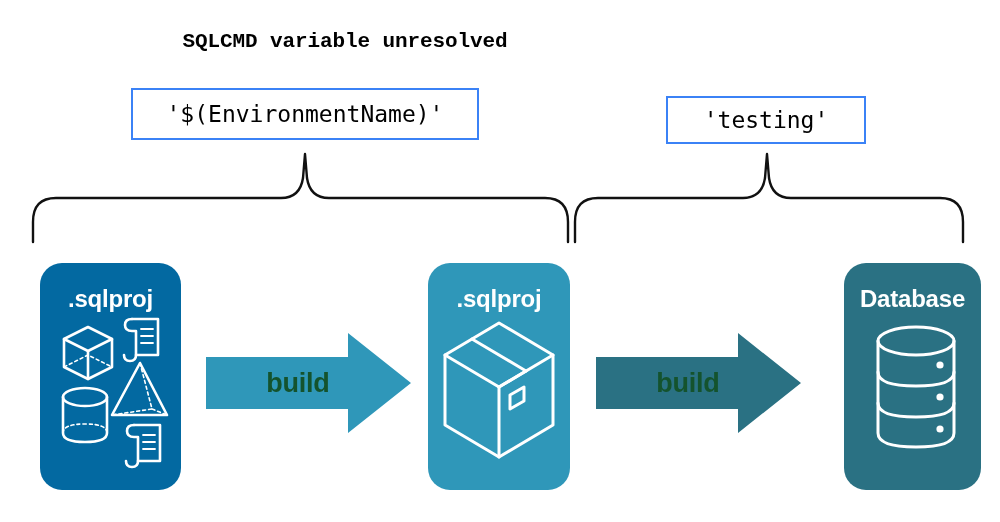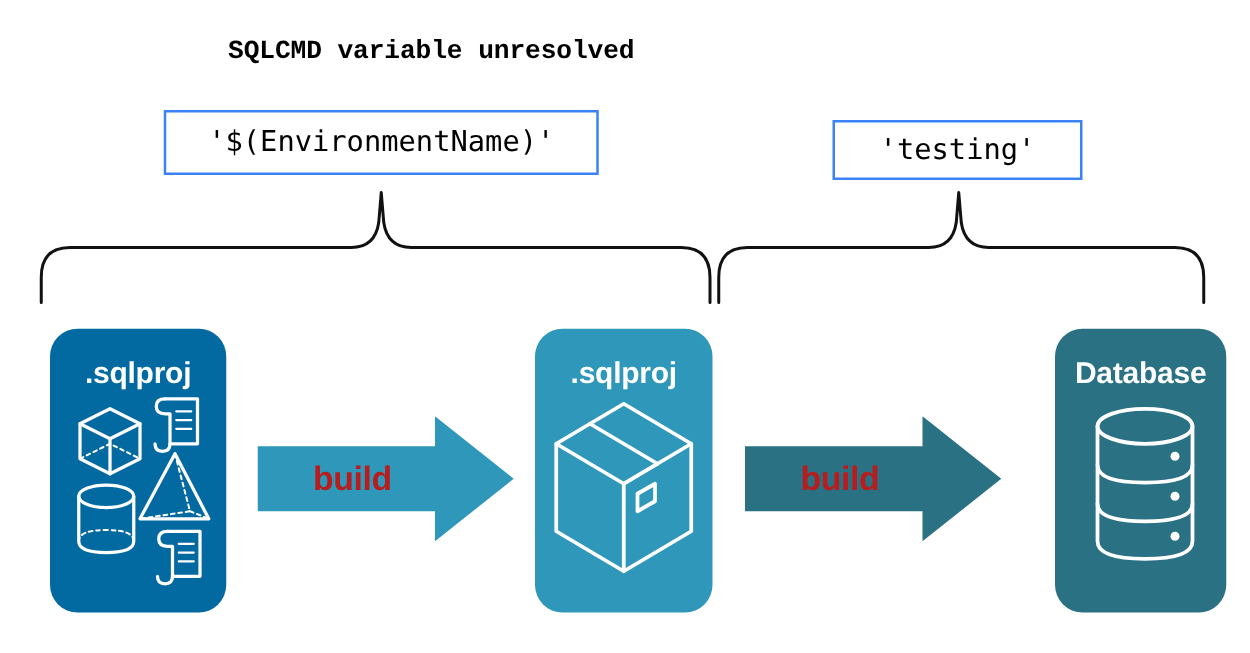--- a/index.html
+++ b/index.html
@@ -96,26 +96,27 @@
   }
   .arrow .arrow-label {
     position: absolute;
     left: 0;
     top: 0;
     height: 100%;
     width: 74%;
     display: flex;
     align-items: center;
     justify-content: center;
-    color: #b91c1c;
+    color: #14532d;
     font-family: "Liberation Sans", sans-serif;
     font-weight: bold;
     font-size: 27px;
     letter-spacing: -0.3px;
     pointer-events: none;
+    padding-left: 16px;
   }
   #arrow-build  { left: 206px; top: 333px; width: 205px; height: 100px; }
   #arrow-deploy { left: 596px; top: 333px; width: 205px; height: 100px; }
 </style>
 </head>
 <body>
 
 <div class="stage">
 
   <div class="section-title" id="title-left">SQLCMD variable unresolved</div>

